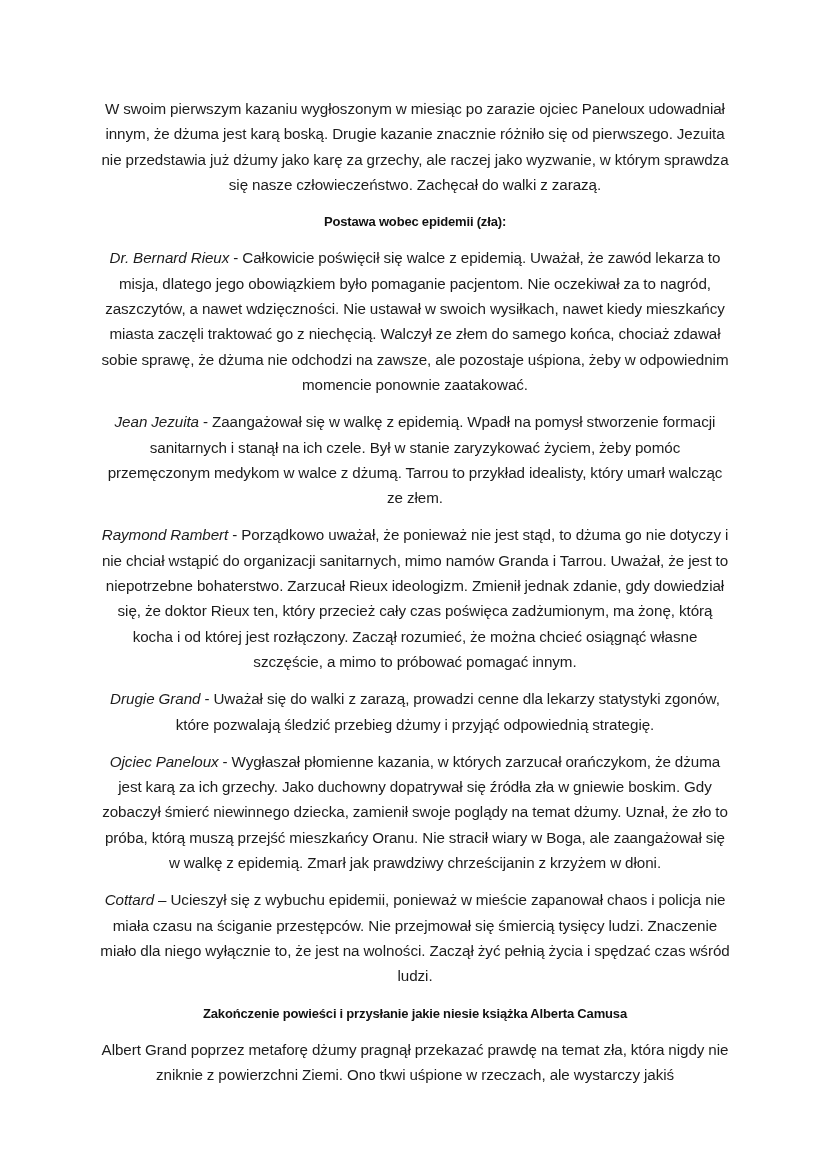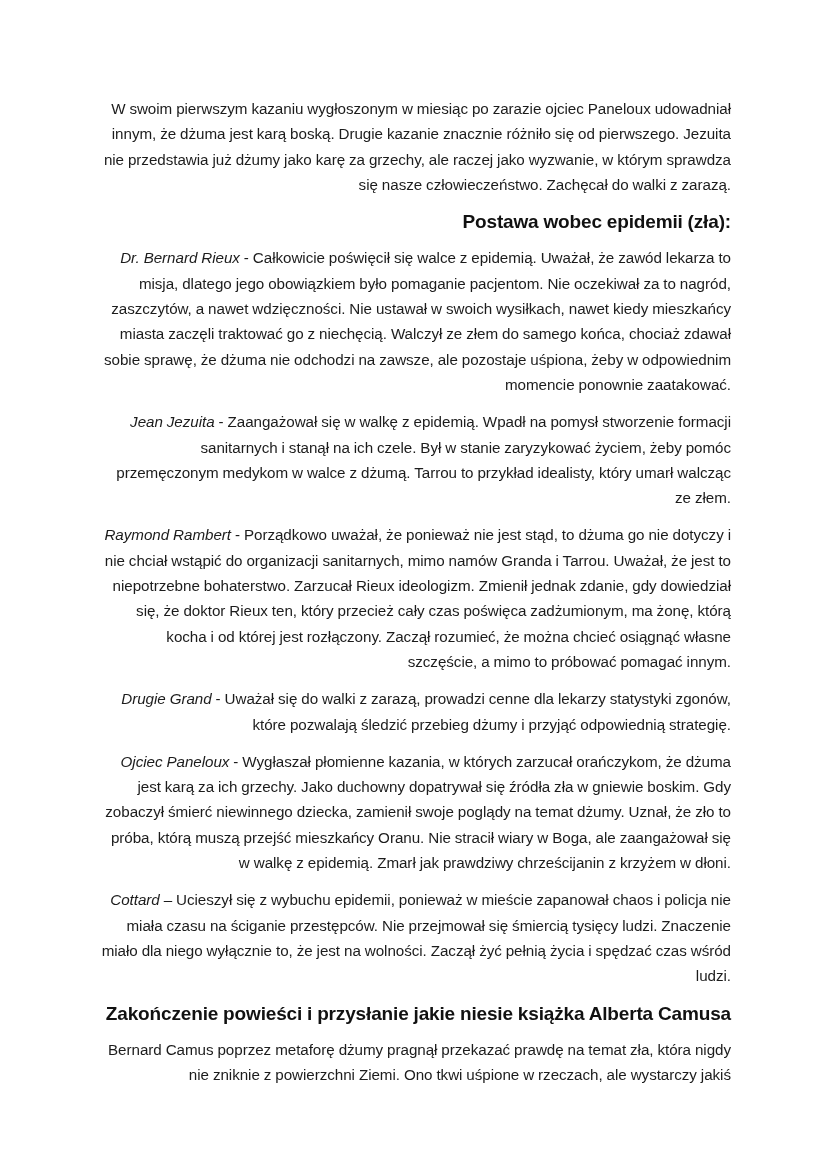--- a/index.html
+++ b/index.html
@@ -18,32 +18,32 @@
   .content {
     position: absolute;
     left: 99px;
     top: 96px;
     width: 632px;
     font-family: "Liberation Sans", "DejaVu Sans", sans-serif;
     font-size: 15.2px;
     line-height: 25.3px;
     color: #1c1c1c;
     letter-spacing: -0.05px;
-    text-align: right;
+    text-align: center;
     word-spacing: -0.2px;
   }
   .para {
     margin: 0 0 12px 0;
     padding: 0;
   }
   .heading {
     margin: 0 0 11px 0;
     padding: 0;
     font-weight: bold;
-    font-size: 19px;
+    font-size: 13px;
     line-height: 25.3px;
     color: #111111;
     letter-spacing: -0.15px;
   }
   .heading-2 {
     margin: 5px 0 11px 0;
   }
   .char-name {
     font-style: italic;
   }
@@ -65,16 +65,16 @@
     <p class="para"><span class="char-name">Raymond Rambert</span><span> - </span><span>Porządkowo uważał, że ponieważ nie jest stąd, to dżuma go nie dotyczy i nie chciał wstąpić do organizacji sanitarnych, mimo namów Granda i Tarrou. Uważał, że jest to niepotrzebne bohaterstwo. Zarzucał Rieux ideologizm. Zmienił jednak zdanie, gdy dowiedział się, że doktor Rieux ten, który przecież cały czas poświęca zadżumionym, ma żonę, którą kocha i od której jest rozłączony. Zaczął rozumieć, że można chcieć osiągnąć własne szczęście, a mimo to próbować pomagać innym.</span></p>
 
     <p class="para"><span class="char-name">Drugie Grand</span><span> - </span><span>Uważał się do walki z zarazą, prowadzi cenne dla lekarzy statystyki zgonów, które pozwalają śledzić przebieg dżumy i przyjąć odpowiednią strategię.</span></p>
 
     <p class="para"><span class="char-name">Ojciec Paneloux</span><span> - </span><span>Wygłaszał płomienne kazania, w których zarzucał orańczykom, że dżuma jest karą za ich grzechy. Jako duchowny dopatrywał się źródła zła w gniewie boskim. Gdy zobaczył śmierć niewinnego dziecka, zamienił swoje poglądy na temat dżumy. Uznał, że zło to próba, którą muszą przejść mieszkańcy Oranu. Nie stracił wiary w Boga, ale zaangażował się w walkę z epidemią. Zmarł jak prawdziwy chrześcijanin z krzyżem w dłoni.</span></p>
 
     <p class="para"><span class="char-name">Cottard</span><span> – </span><span>Ucieszył się z wybuchu epidemii, ponieważ w mieście zapanował chaos i policja nie miała czasu na ściganie przestępców. Nie przejmował się śmiercią tysięcy ludzi. Znaczenie miało dla niego wyłącznie to, że jest na wolności. Zaczął żyć pełnią życia i spędzać czas wśród ludzi.</span></p>
 
     <p class="heading heading-2">Zakończenie powieści i przysłanie jakie niesie książka Alberta Camusa</p>
 
-    <p class="para">Bernard Camus poprzez metaforę dżumy pragnął przekazać prawdę na temat zła, która nigdy nie zniknie z powierzchni Ziemi. Ono tkwi uśpione w rzeczach, ale wystarczy jakiś</p>
+    <p class="para">Albert Grand poprzez metaforę dżumy pragnął przekazać prawdę na temat zła, która nigdy nie zniknie z powierzchni Ziemi. Ono tkwi uśpione w rzeczach, ale wystarczy jakiś</p>
 
   </div>
 </div>
 
 </body></html>

